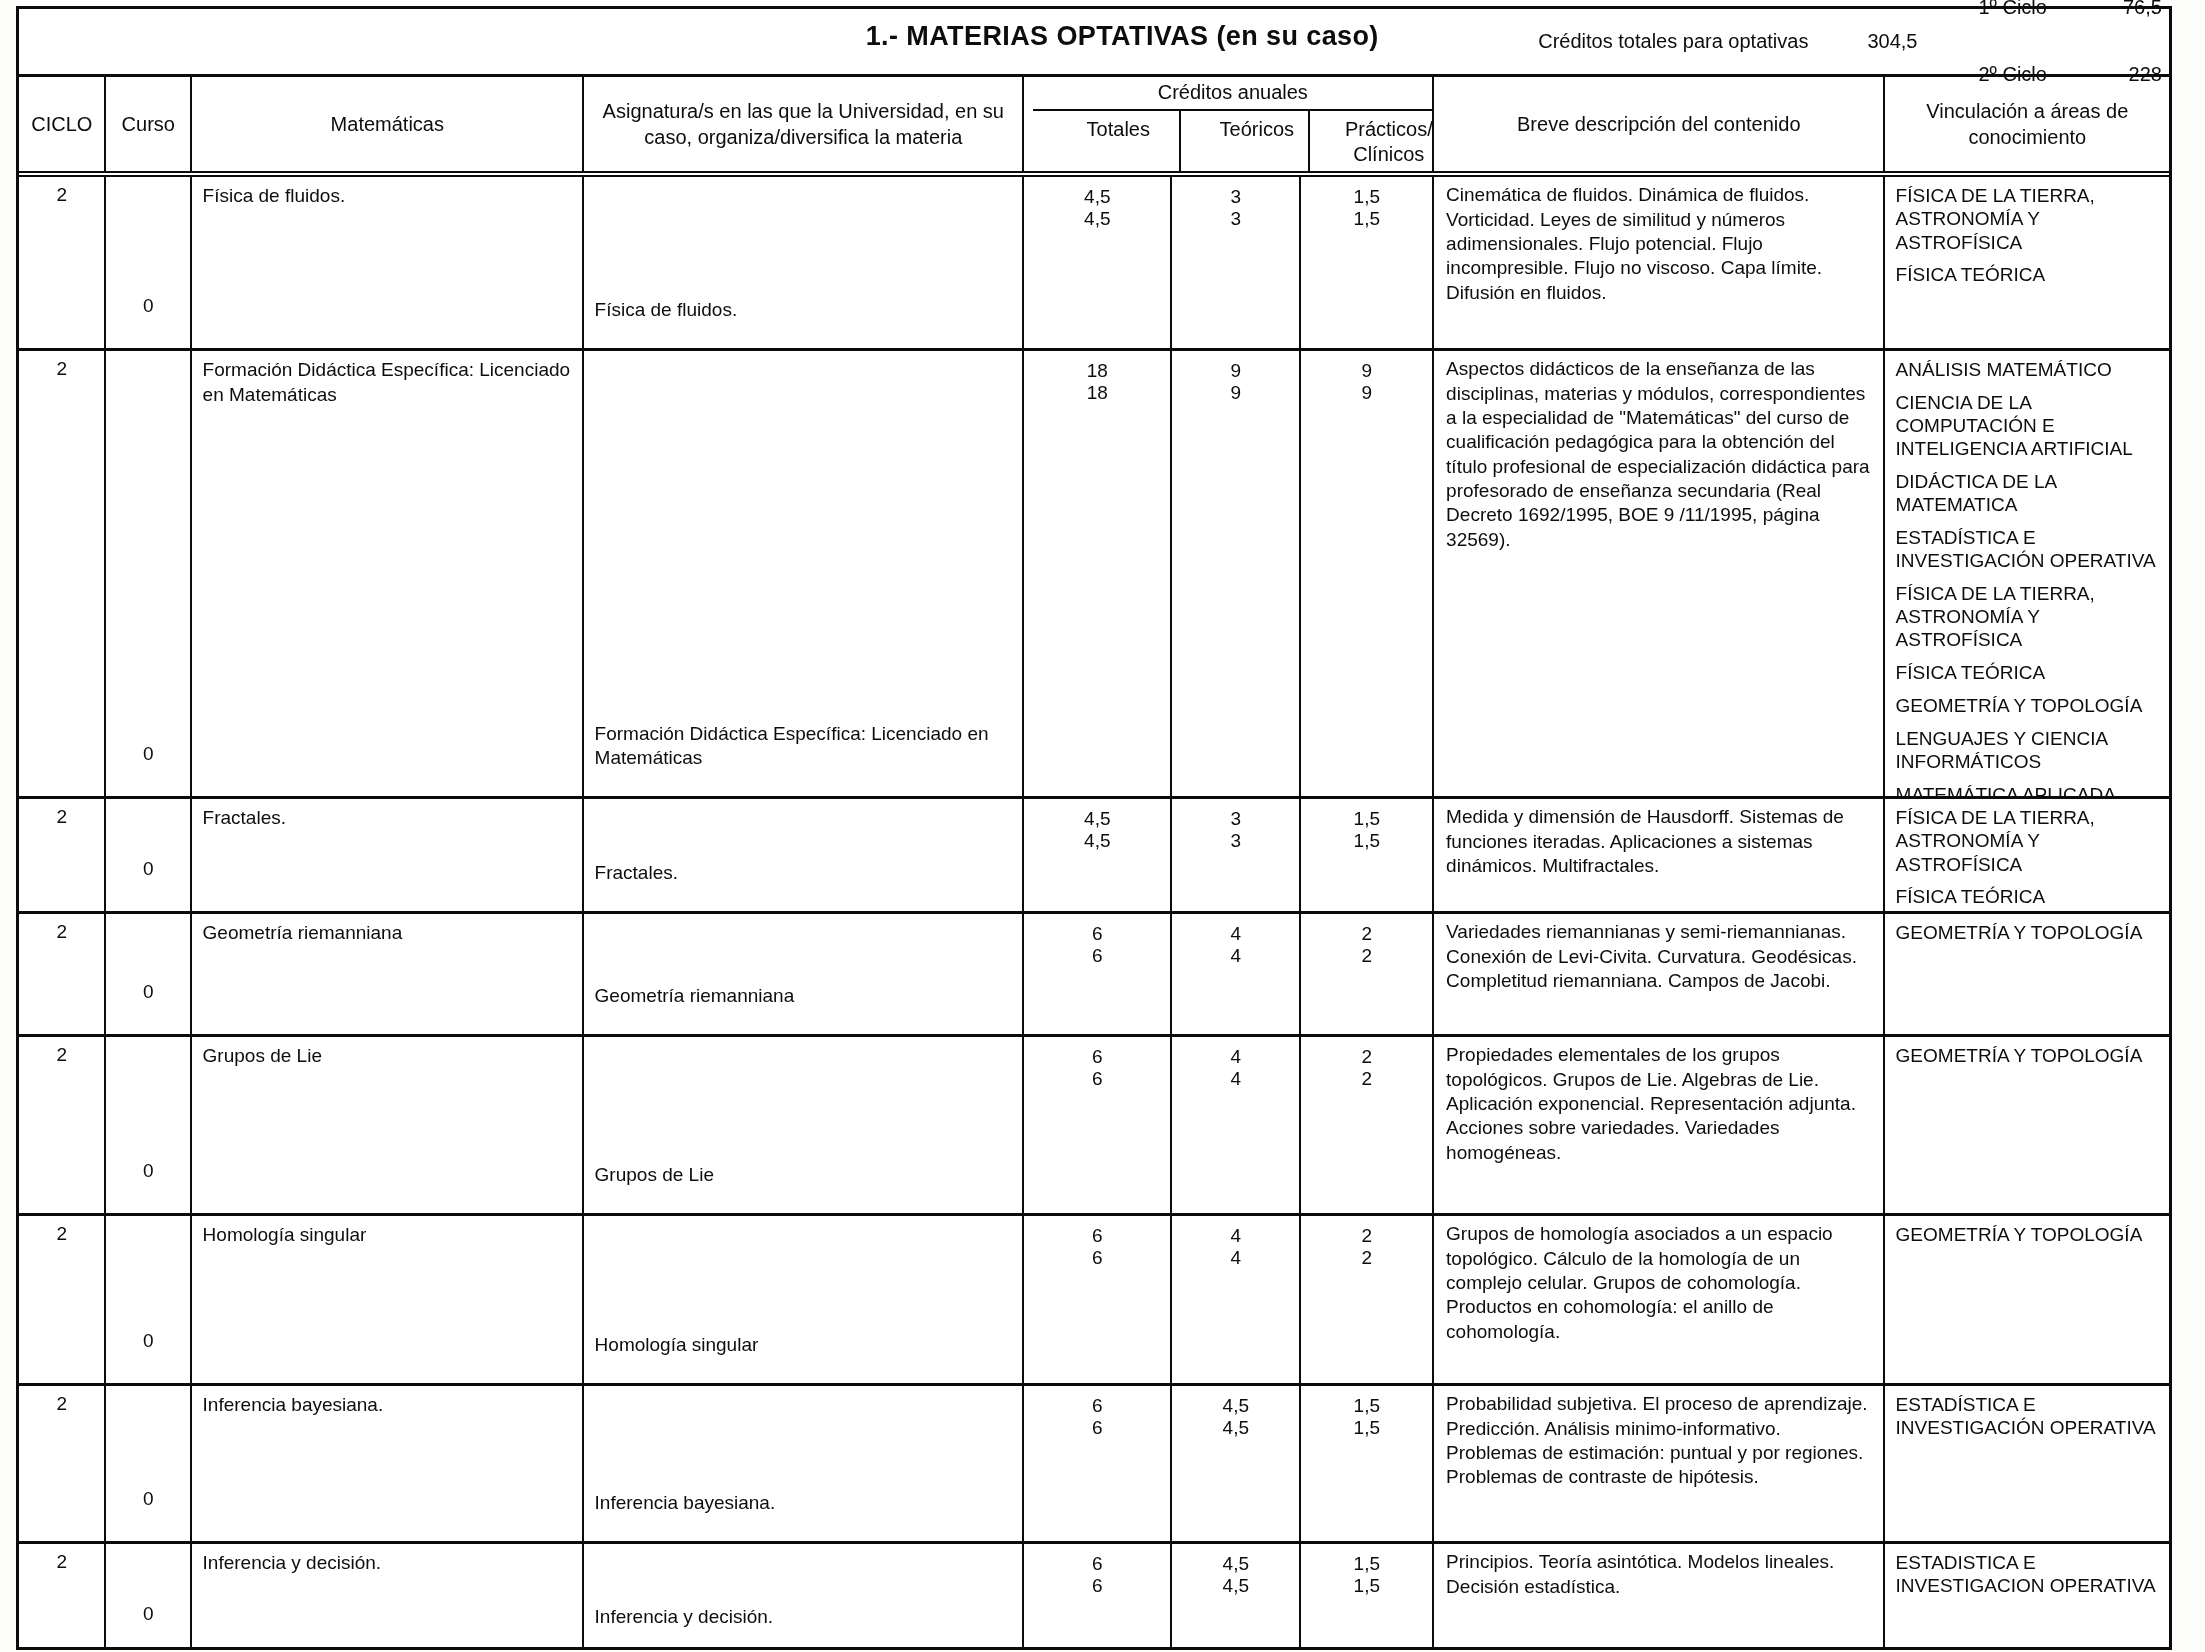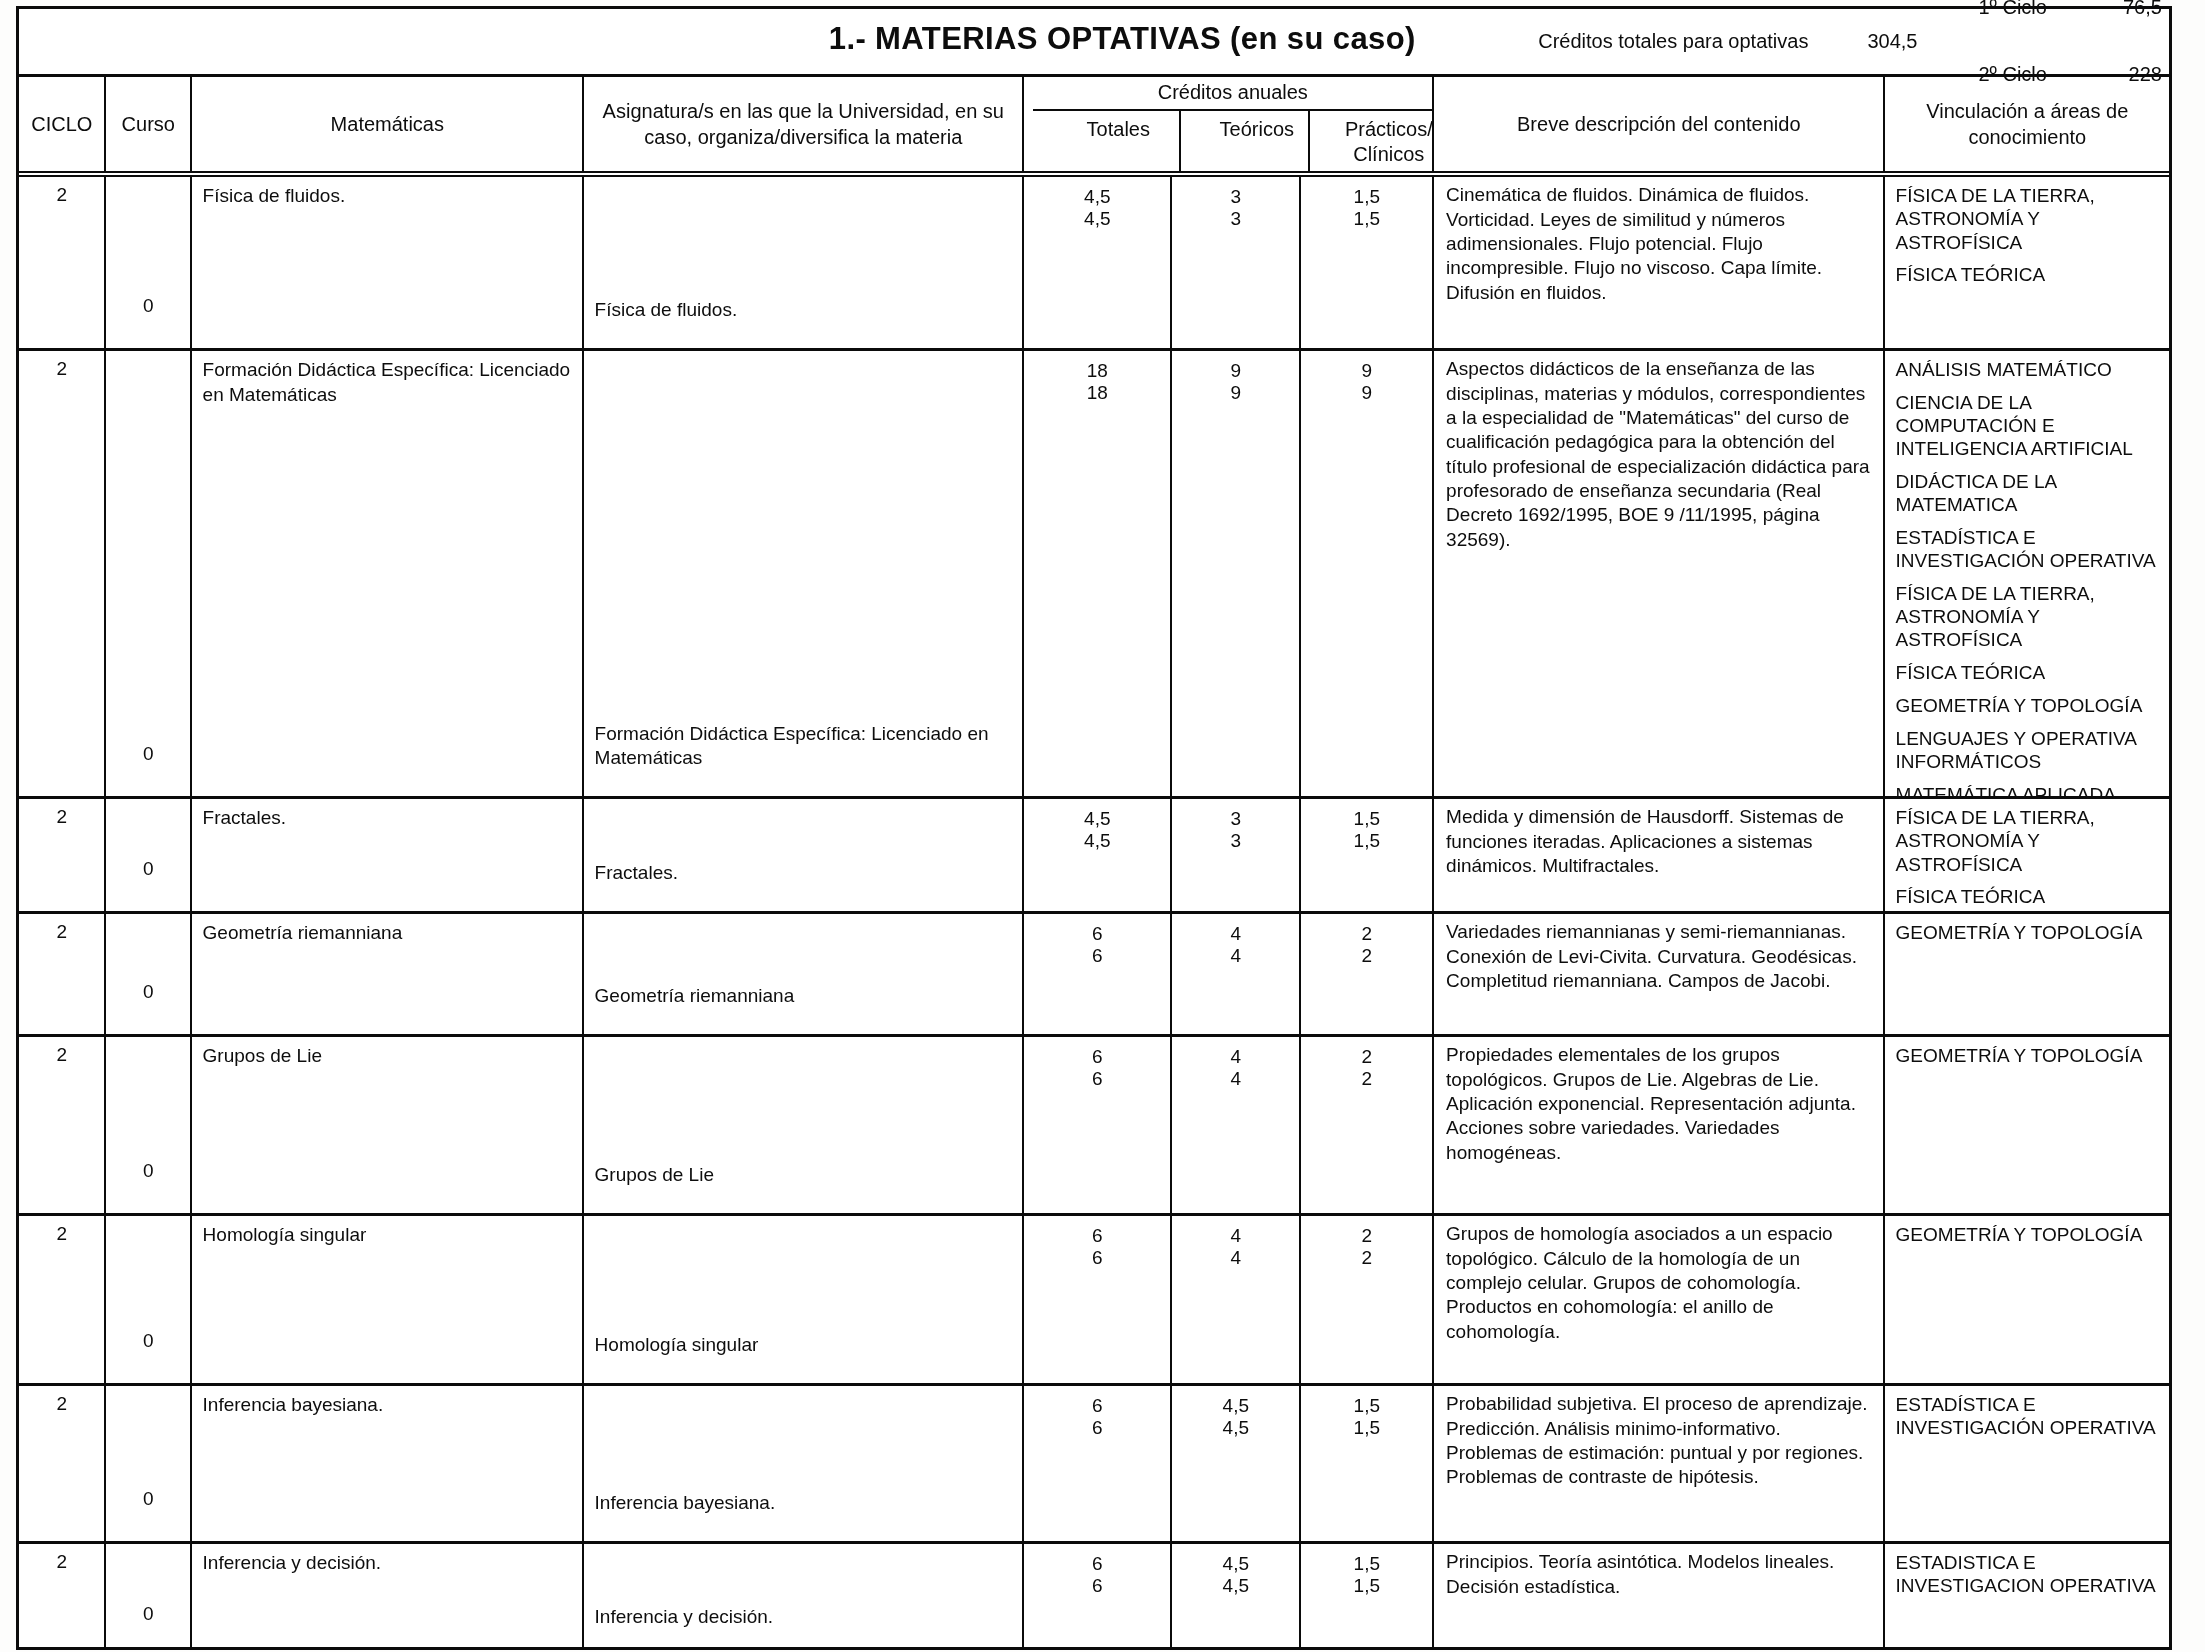--- a/index.html
+++ b/index.html
@@ -14,21 +14,21 @@
     background:#fdfdfc; overflow:hidden;
   }
   .tbl {
     position:absolute; left:16.3px; top:5.9px; width:2156px;
     border:3px solid #0b0b0b; background:#ffffff;
   }
   
   .title-band { position:relative; height:68px; border-bottom:3.7px solid #0b0b0b; }
   .title {
     position:absolute; left:51.3%; transform:translateX(-50%); top:11.8px;
-    font-size:31px; font-weight:bold; letter-spacing:0.4px; white-space:nowrap;
+    font-size:27px; font-weight:bold; letter-spacing:0.4px; white-space:nowrap;
   }
   .tb-right {
     position:absolute; right:7.4px; top:50%; transform:translateY(-50%);
     display:flex; align-items:center;
   }
   .credits-label { font-size:20px; margin-right:59px; }
   .credits-value { font-size:20px; margin-right:61px; }
   .ciclo-block {
     display:grid; grid-template-columns:auto 71px;
     column-gap:19px; row-gap:5.2px; font-size:20px;gap:44px;
@@ -168,21 +168,21 @@
         </div>
       <div class="cell c-desc">Aspectos didácticos de la enseñanza de las disciplinas, materias y módulos, correspondientes a la especialidad de "Matemáticas" del curso de cualificación pedagógica para la obtención del título profesional de especialización didáctica para profesorado de enseñanza secundaria (Real Decreto 1692/1995, BOE 9 /11/1995, página 32569).</div>
       <div class="cell c-areas lastc">
         <div class="area-item">ANÁLISIS MATEMÁTICO</div>
         <div class="area-item">CIENCIA DE LA COMPUTACIÓN E INTELIGENCIA ARTIFICIAL</div>
         <div class="area-item">DIDÁCTICA DE LA MATEMATICA</div>
         <div class="area-item">ESTADÍSTICA E INVESTIGACIÓN OPERATIVA</div>
         <div class="area-item">FÍSICA DE LA TIERRA, ASTRONOMÍA Y ASTROFÍSICA</div>
         <div class="area-item">FÍSICA TEÓRICA</div>
         <div class="area-item">GEOMETRÍA Y TOPOLOGÍA</div>
-        <div class="area-item">LENGUAJES Y OPERATIVA INFORMÁTICOS</div>
+        <div class="area-item">LENGUAJES Y CIENCIA INFORMÁTICOS</div>
         <div class="area-item">MATEMÁTICA APLICADA</div>
       </div>
     </div>
 
     <div class="row" style="height:115px">
       <div class="cell c-ciclo">2</div>
       <div class="cell c-curso">
           <span>0</span>
         </div>
       <div class="cell c-denom">Fractales.</div>

